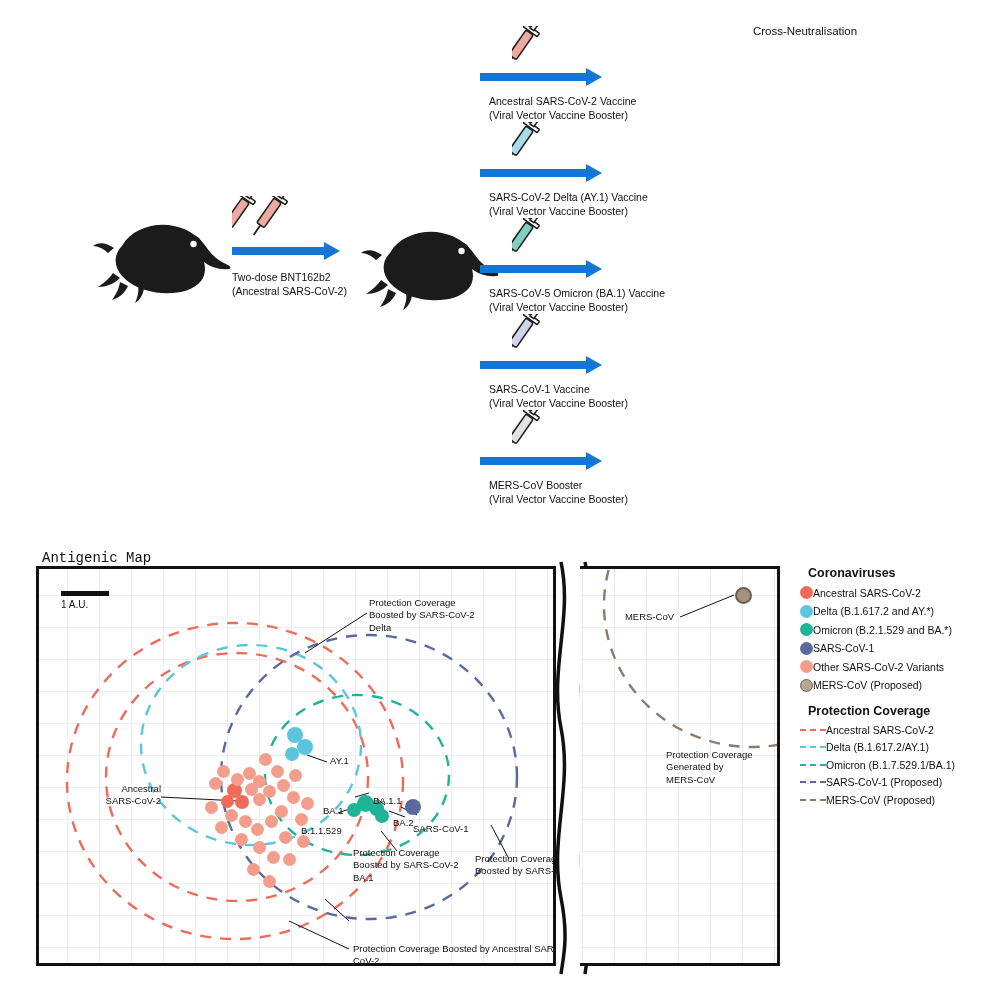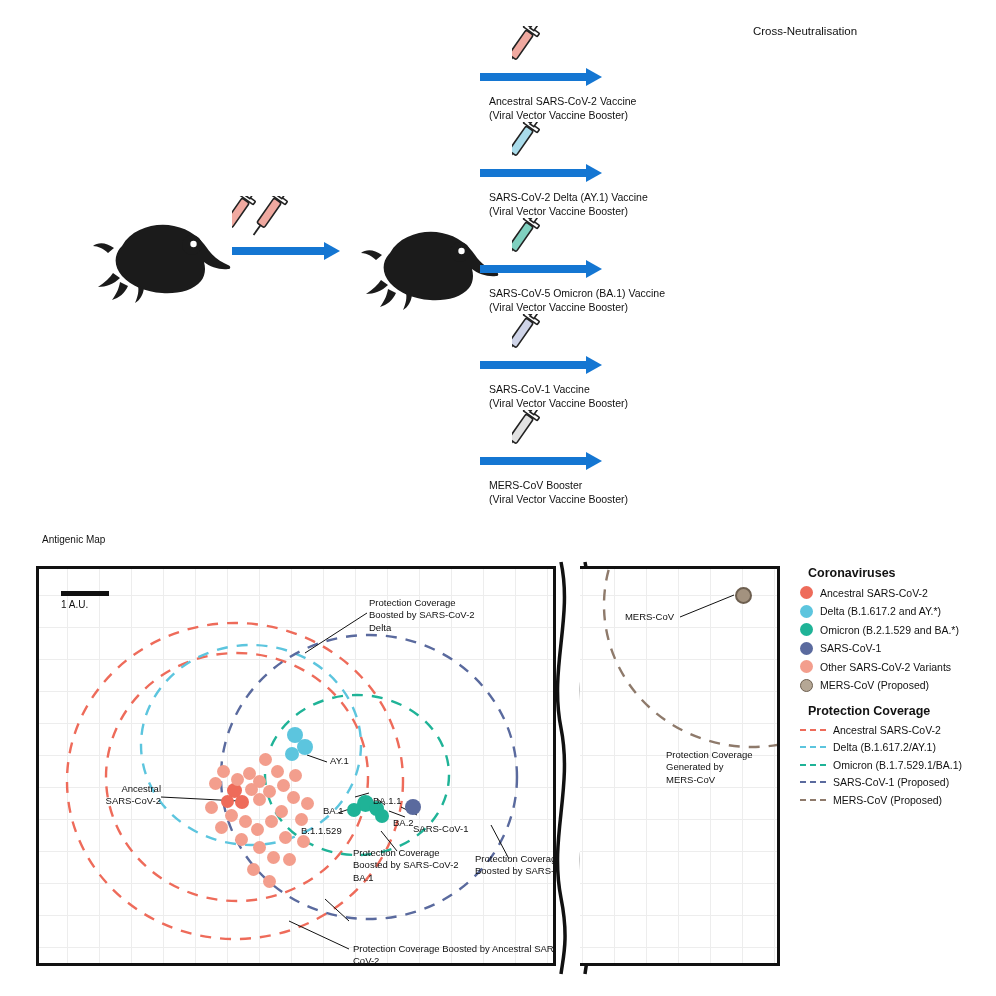--- a/index.html
+++ b/index.html
@@ -48,21 +48,21 @@
   .arrow .head {
     position: absolute; top: -2px;
     width: 0; height: 0;
     border-top: 9px solid transparent;
     border-bottom: 9px solid transparent;
     border-left: 16px solid #1476d2;
   }
 
   
   .bottom-panel { position: absolute; left: 0px; top: 530px; width: 996px; height: 466px; }
-  .antigenic-title { position: absolute; left: 42px; top: 4px; font-size: 10px; }
+  .antigenic-title { position: absolute; left: 42px; top: 20px; font-size: 14px; font-family: Liberation Mono, monospace; }
 
   .map-box {
     position: absolute; left: 36px; top: 36px; width: 520px; height: 400px;
     border: 3.5px solid #111; background: #ffffff; overflow: hidden;
   }
   .grid {
     position: absolute; inset: 0;
     background-image:
       linear-gradient(to right, #ededed 1px, transparent 1px),
       linear-gradient(to bottom, #ededed 1px, transparent 1px);
@@ -83,21 +83,21 @@
   }
 
   .dot { position: absolute; border-radius: 50%; }
 
   .ann { position: absolute; font-size: 9.5px; line-height: 1.3; color: #111; }
   .ann.r { text-align: right; }
 
   .legend { position: absolute; left: 800px; top: 36px; width: 196px; }
   .legend h4 { margin: 0 0 6px 8px; font-size: 12.5px; font-weight: bold; }
   .legend h4.second { margin-top: 12px; }
-  .legend-row { display: flex; align-items: center; gap: 7px; margin-bottom: 5.5px; font-size: 10.5px; }
+  .legend-row { display: flex; align-items: center; margin-bottom: 5.5px; font-size: 10.5px; }
   .swatch { width: 13px; height: 13px; border-radius: 50%; flex: 0 0 auto; }
   .dashline { width: 26px; height: 0; border-top: 2px dashed #888; flex: 0 0 auto; }
 </style>
 </head>
 <body>
 
 <div class="fig">
 
   <div class="top-panel">
 
@@ -133,20 +133,24 @@
           <rect x="2.2" y="-15" width="4.6" height="11" fill="#fff" stroke="#222" stroke-width="1.6"></rect>
           <line x1="4.5" y1="30" x2="4.5" y2="42" stroke="#222" stroke-width="1.8"></line>
         </g>
       </svg>
       <div class="arrow" style="position:absolute; left:0px; top:48px; width:112px;">
         <div class="bar" style="width:92px;"></div>
         <div class="head" style="left:92px;"></div>
       </div>
     </div>
 
+    <div class="prime-label">
+      <div>Two-dose BNT162b2</div>
+      <div>(Ancestral SARS-CoV-2)</div>
+    </div>
 
     <div class="mouse" style="left:360px; top:215px;">
       <svg width="140" height="96" viewBox="0 0 140 96">
         <g fill="#1b1b1b">
           <path d="M30 38c10-18 34-24 52-20 16 3 26 12 33 22 6 9 14 14 21 17 3 1 3 4 0 4-8 1-18-2-24-7 2 7 1 14-3 19-8 10-24 13-39 12-16-1-31-7-40-17-8-9-9-21-0-30z"></path>
           <circle cx="100" cy="37" r="10" fill="#1b1b1b"></circle>
           <circle cx="101.5" cy="36" r="3.2" fill="#ffffff"></circle>
           <path d="M28 70c-6 6-14 9-22 9 7-5 12-9 15-14z"></path>
           <path d="M36 78c-3 7-9 12-16 14 5-7 7-12 8-18z"></path>
           <path d="M52 80c-1 7-4 12-9 15 3-7 4-12 3-18z"></path>

